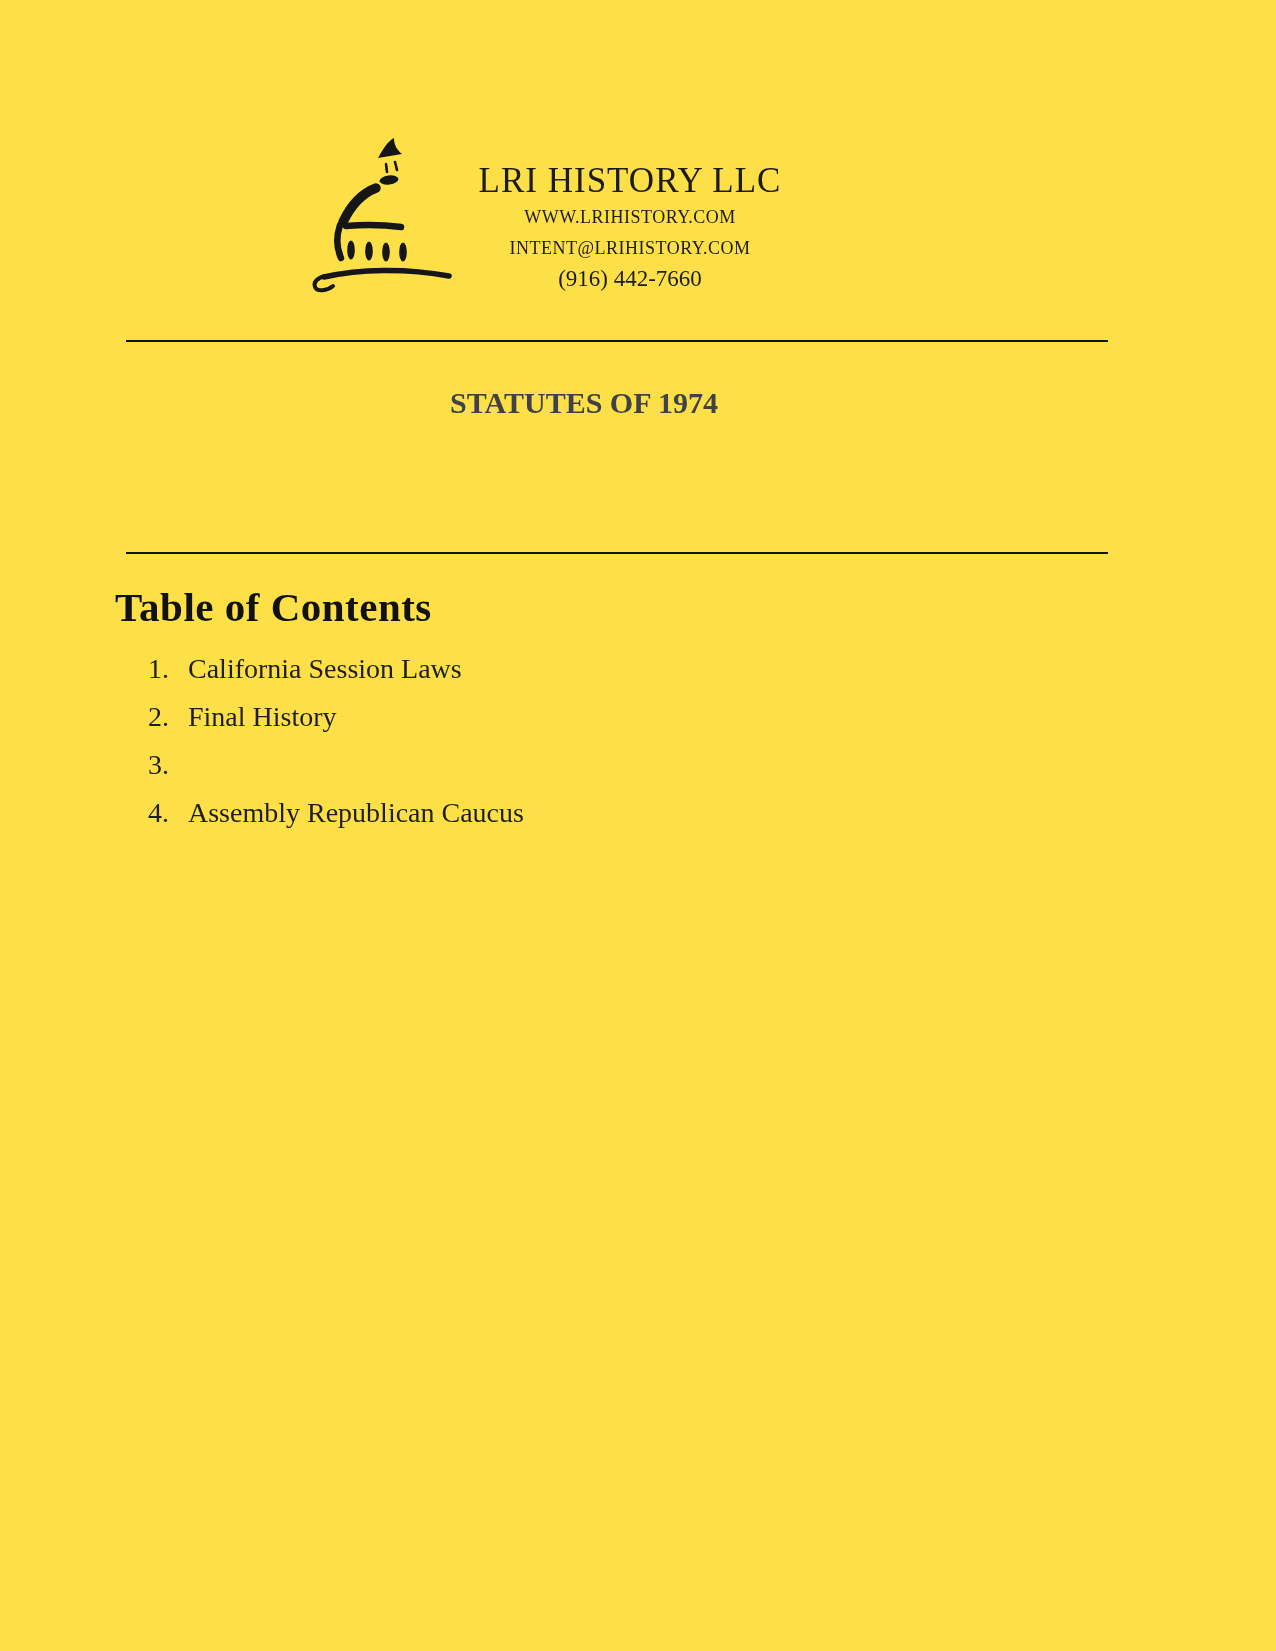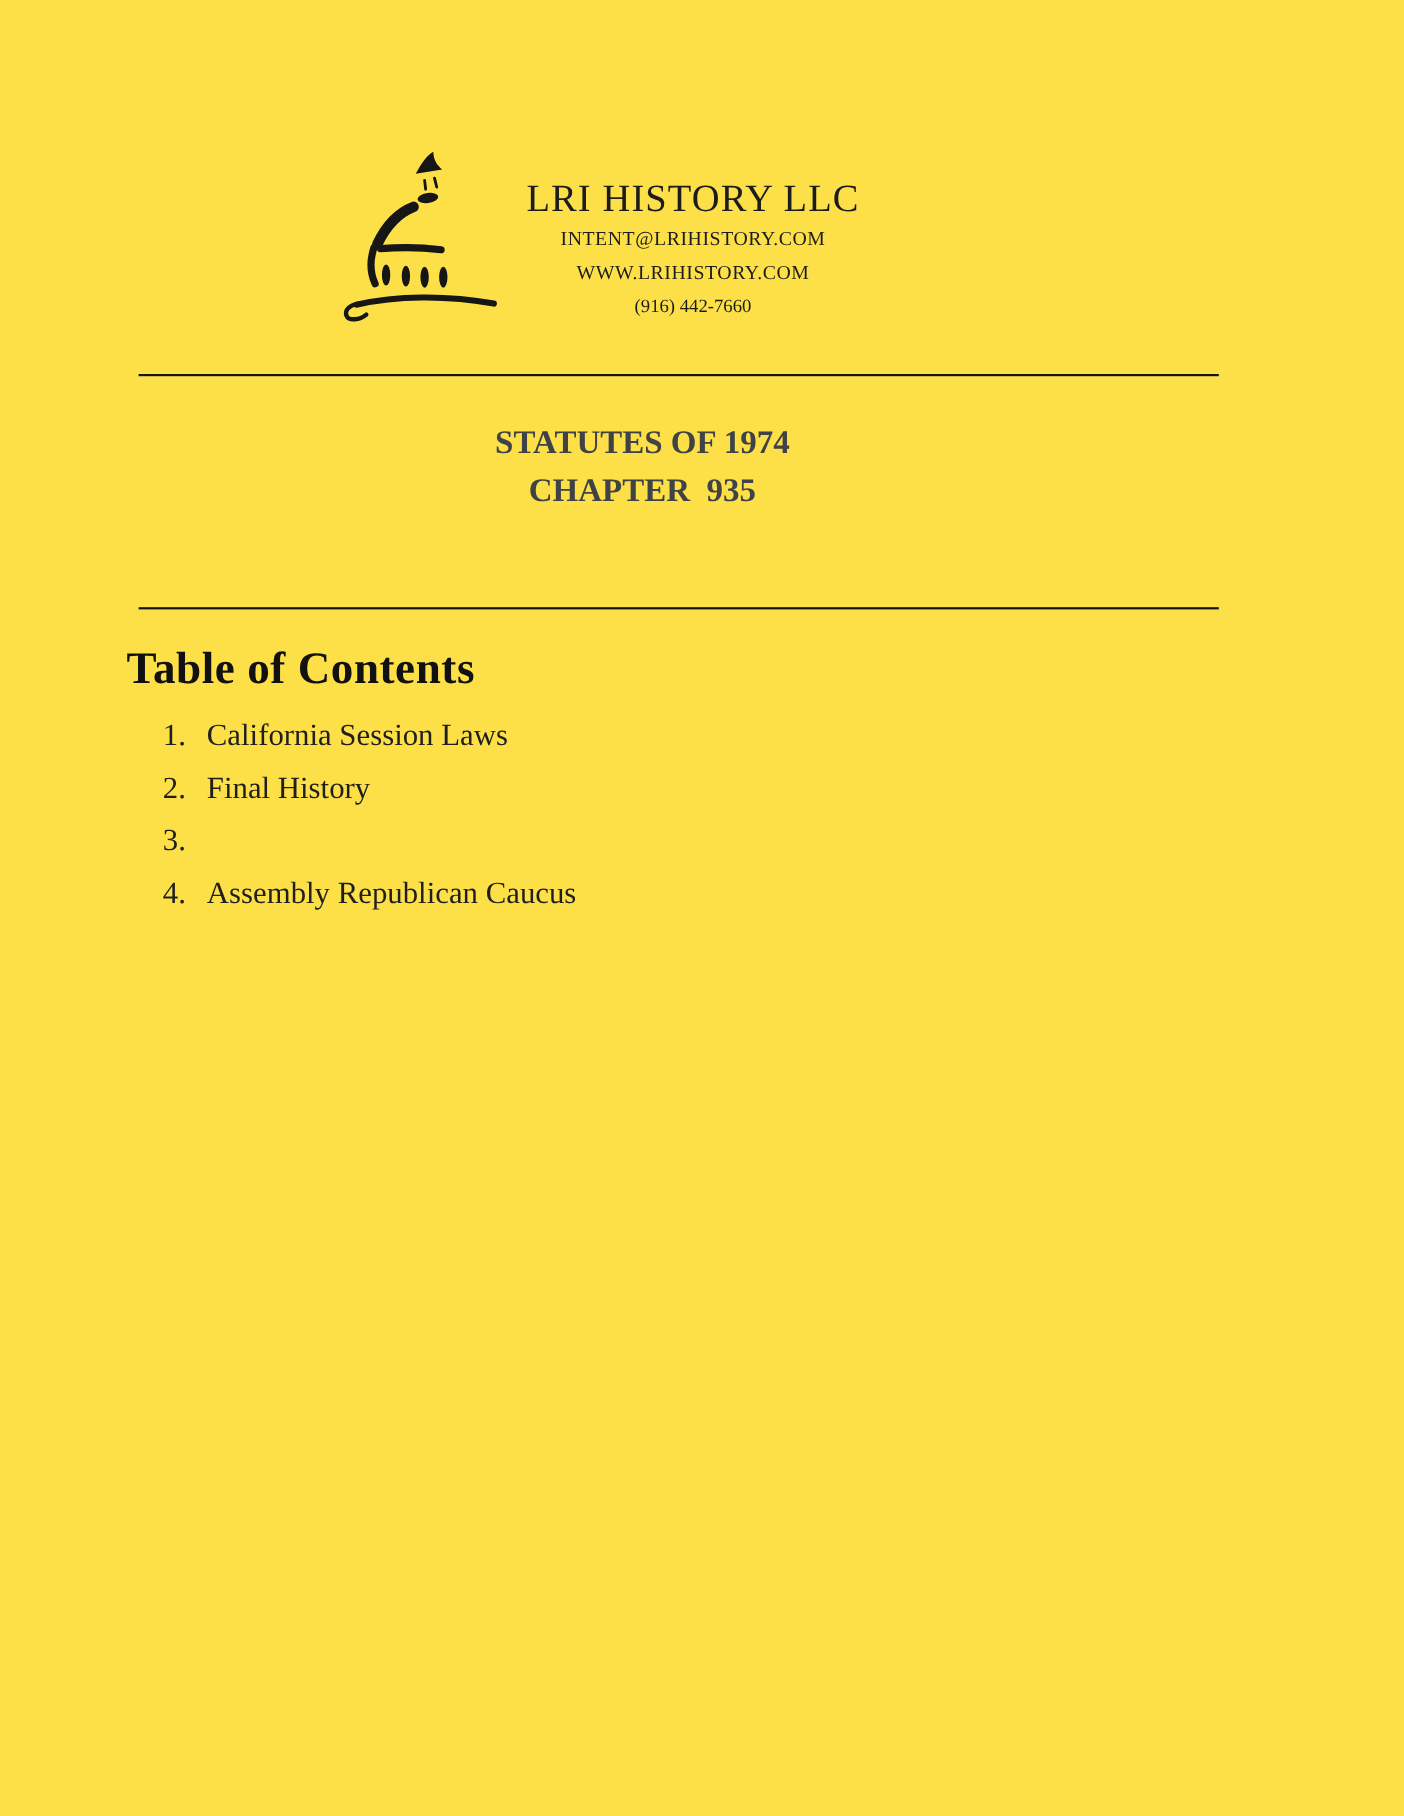--- a/index.html
+++ b/index.html
@@ -40,21 +40,21 @@
     letter-spacing: 1px;
     white-space: pre;
   }
   .contact-line {
     font-size: 18px;
     line-height: 31px;
     letter-spacing: 0.5px;
     white-space: pre;
   }
   .phone-line {
-    font-size: 17px;
+    font-size: 23px;
     line-height: 30px;
     white-space: pre;
   }
 
   
   .rule {
     position: absolute;
     left: 126px;
     width: 982px;
     height: 2px;
@@ -132,30 +132,29 @@
       <ellipse class="logo-fill" cx="96" cy="127" rx="3.8" ry="9.5"></ellipse>
       <ellipse class="logo-fill" cx="113" cy="127" rx="3.8" ry="9.5"></ellipse>
 
       <path class="logo-ink" d="M34,152 C70,144 115,143 159,151" stroke-width="5.5"></path>
       <path class="logo-ink" d="M36,151 C28,152 23,157 25,162 C27,167 37,166 43,161" stroke-width="4"></path>
     </svg>
   </div>
 
   <div class="header-text">
     <div class="company-name">LRI HISTORY LLC</div>
+    <div class="contact-line">WWW.LRIHISTORY.COM</div>
     <div class="contact-line">INTENT@LRIHISTORY.COM</div>
-    <div class="contact-line">WWW.LRIHISTORY.COM</div>
     <div class="phone-line">(916) 442-7660</div>
   </div>
 
   <div class="rule rule-top"></div>
 
   <div class="title-block">
     <div>STATUTES OF 1974</div>
-    <div>CHAPTER  935</div>
   </div>
 
   <div class="rule rule-bottom"></div>
 
   <div class="toc-heading">Table of Contents</div>
 
   <div class="toc-list">
     <div class="toc-item">
       <span class="toc-num">1.</span>
       <span class="toc-label">California Session Laws</span>

